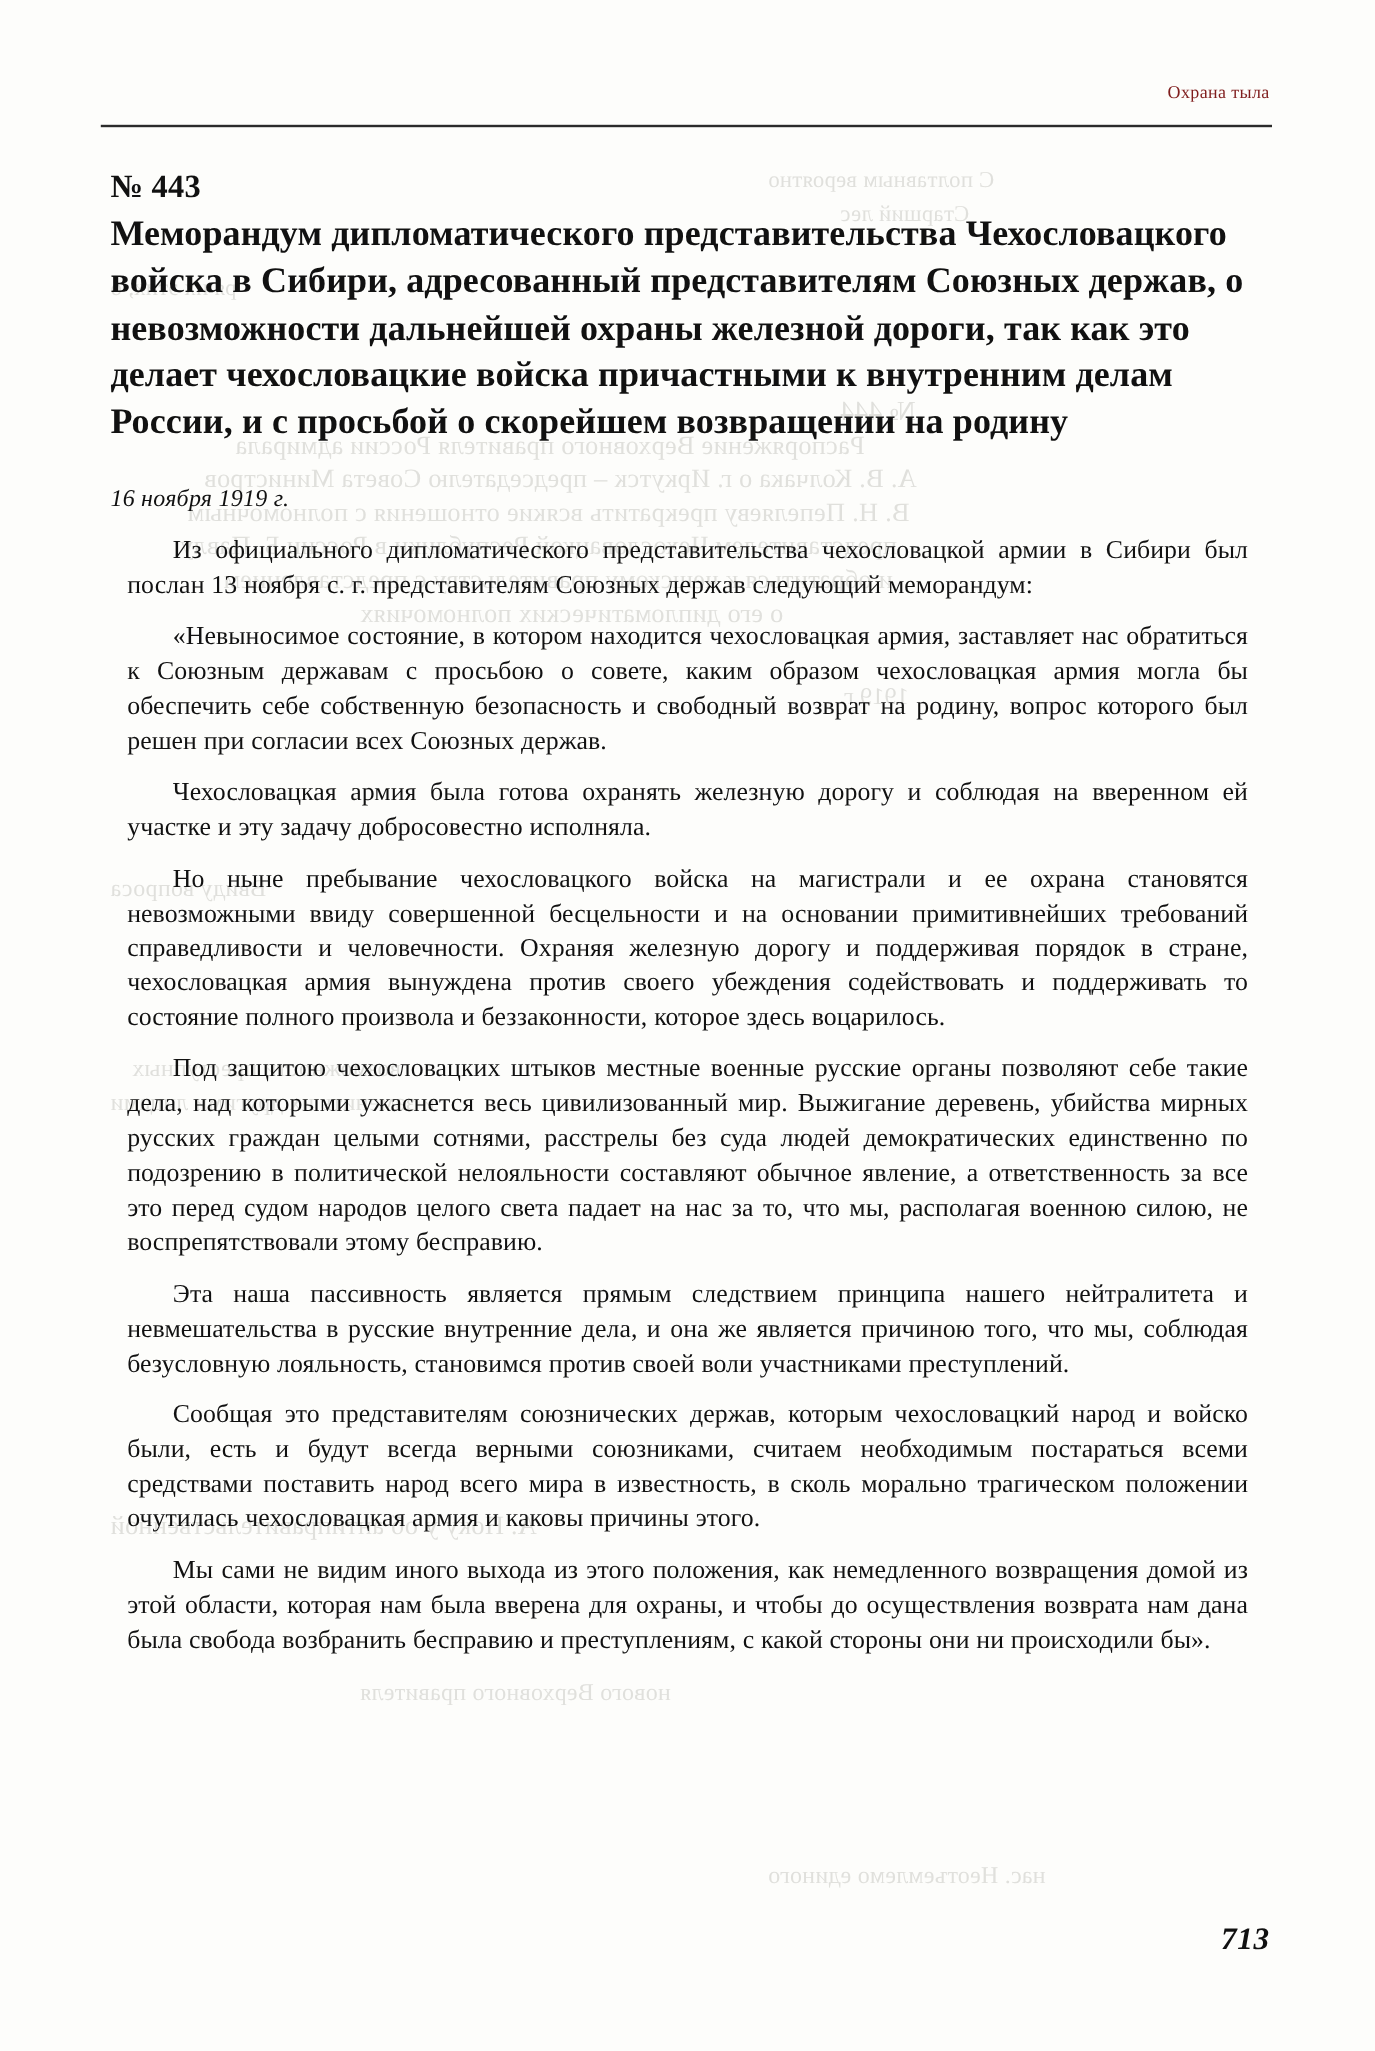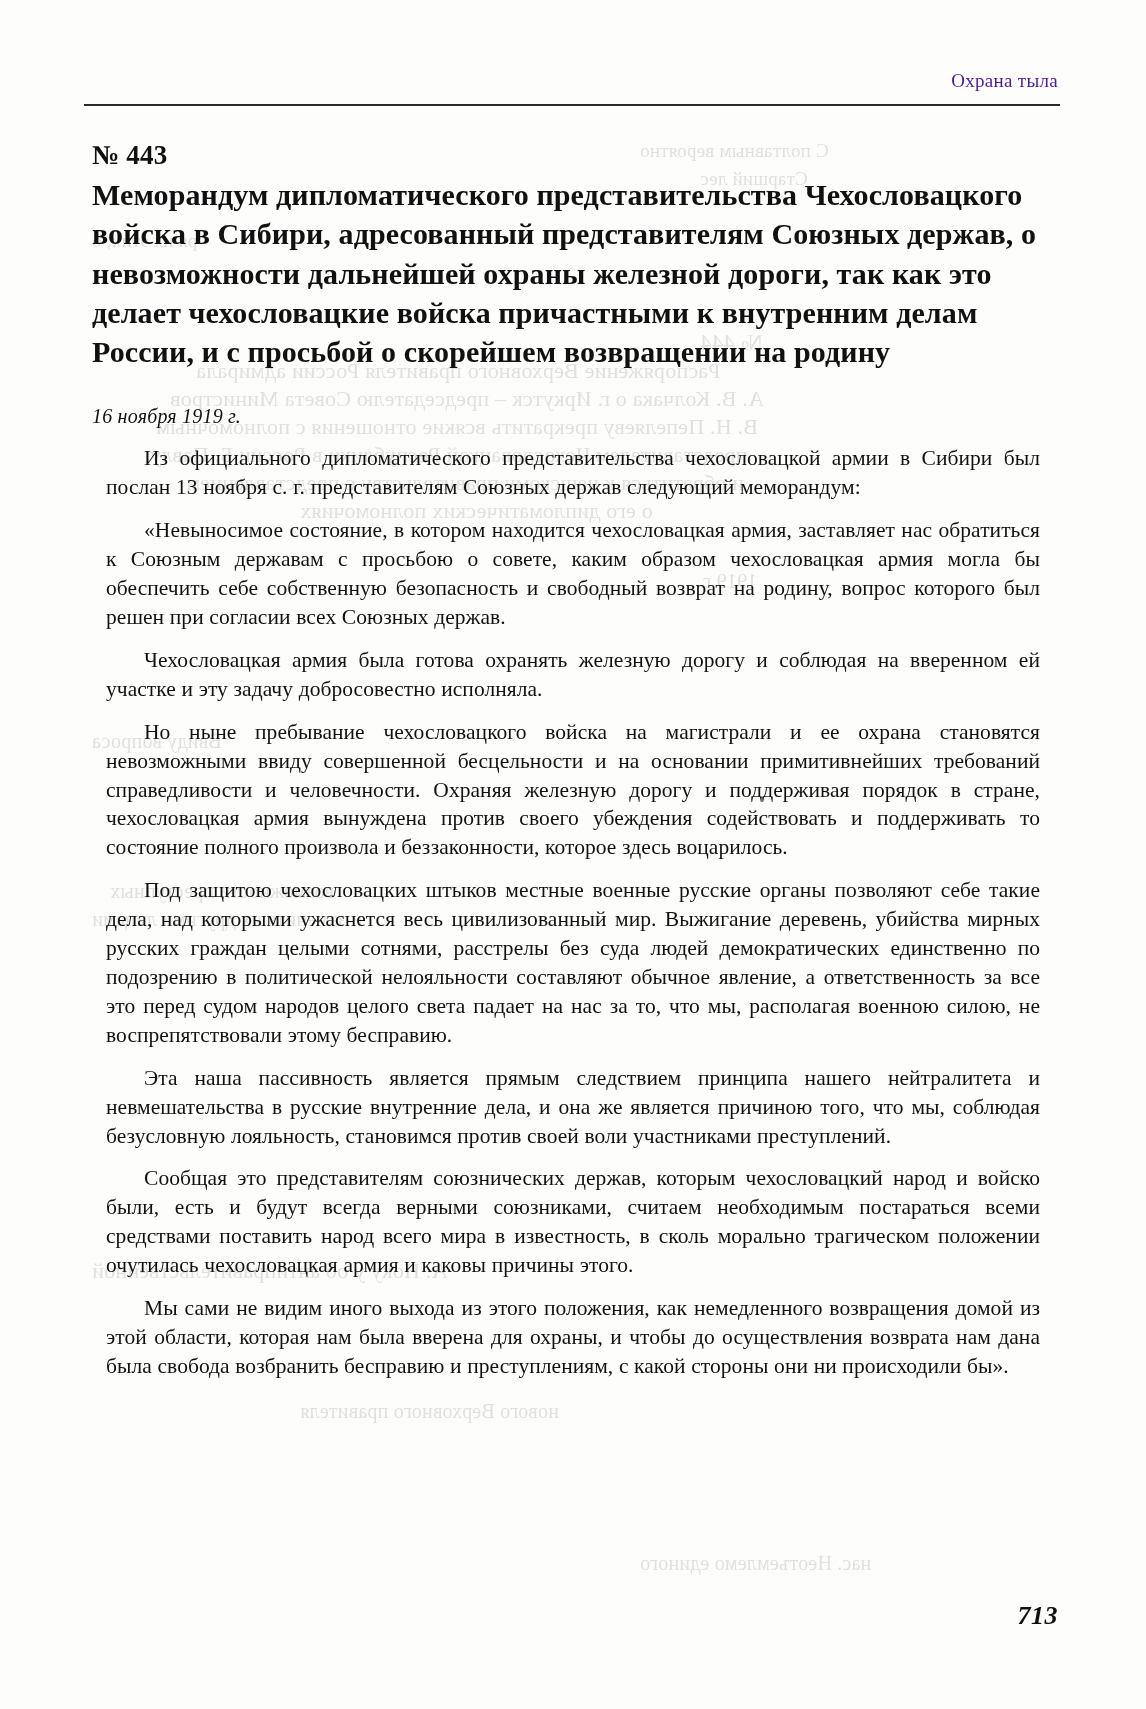--- a/index.html
+++ b/index.html
@@ -24,23 +24,23 @@
     opacity: 0.55;
     font-family: "Liberation Serif", serif;
     transform: scaleX(-1);
     white-space: nowrap;
     letter-spacing: 0.2px;
   }
   .header {
     position: absolute;
     top: 70px;
     right: 88px;
-    font-size: 19px;
+    font-size: 15px;
     font-family: "Liberation Serif", serif;
-    color: #4c1d95;
+    color: #7f1d1d;
     letter-spacing: 0.3px;
   }
   .rule {
     position: absolute;
     top: 104px;
     left: 84px;
     width: 976px;
     height: 2px;
     background: #2b2b2b;
   }

